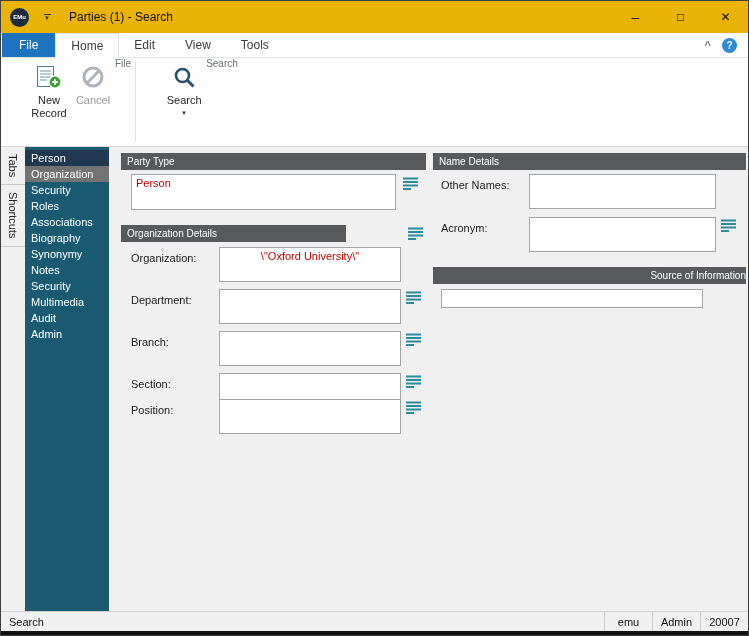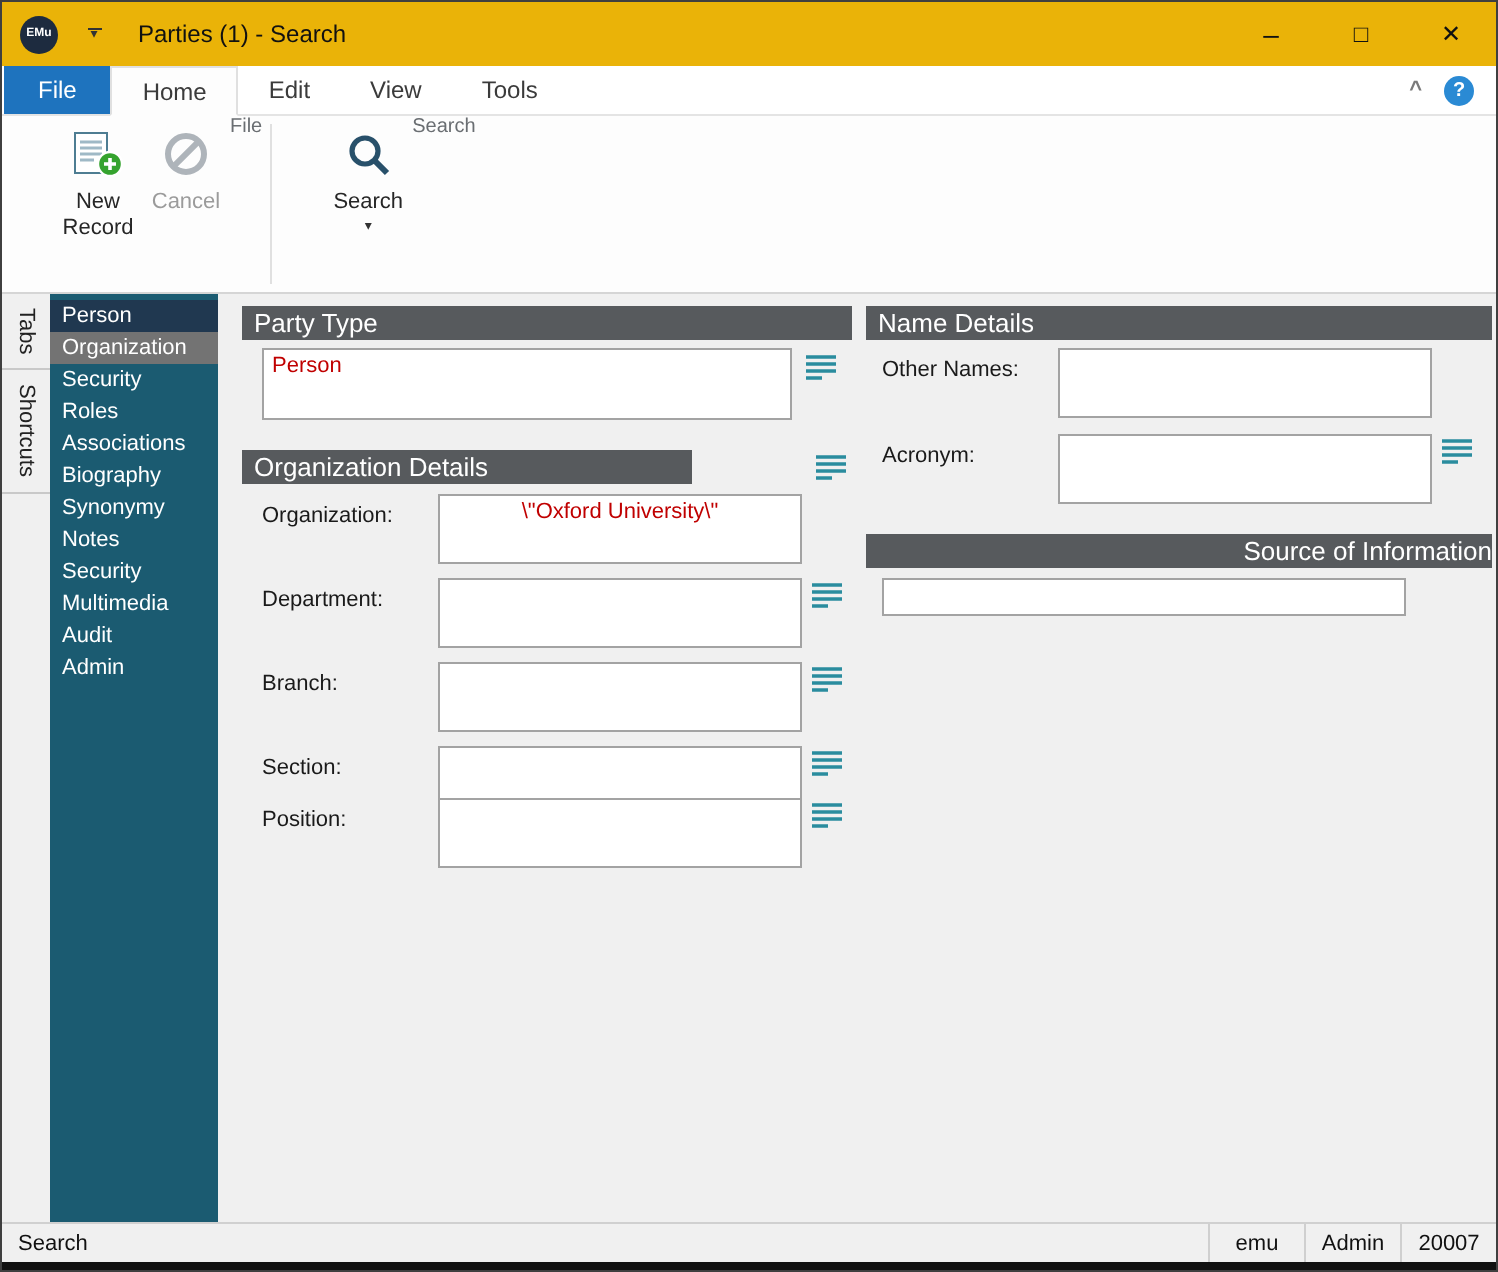--- a/index.html
+++ b/index.html
@@ -59,21 +59,21 @@
   .tabstrip { width: 24px; background: #f0f0f0; display: flex; flex-direction: column; align-items: center; }
   .vsec { width: 100%; display: flex; justify-content: center; padding: 7px 0; border-top: 1px solid #c9c9c9; }
   .vsec:first-child { border-top: none; }
   .vsec.last { border-bottom: 1px solid #c9c9c9; }
   .vlabel { writing-mode: vertical-rl; font-size: 11px; color: #222; }
   .sidebar { width: 84px; background: #1b5b71; padding-top: 3px; }
   .snav-item { height: 16px; line-height: 16px; padding-left: 6px; color: #fff; font-size: 11px; white-space: nowrap; overflow: hidden; }
   .snav-item.current { background: #203850; }
   .snav-item.selected { background: #737373; }
   .content { flex: 1; position: relative; background: #f0f0f0; overflow: hidden; }
-  .sec-header { position: absolute; height: 17px; line-height: 17px; background: #575a5d; color: #fff; padding-left: 6px; font-size: 13px; }
+  .sec-header { position: absolute; height: 17px; line-height: 17px; background: #575a5d; color: #fff; padding-left: 6px; font-size: 10px; }
   #hdr-party  { left: 12px;  top: 6px;   width: 305px; }
   #hdr-org    { left: 12px;  top: 78px;  width: 225px; }
   #hdr-name   { left: 324px; top: 6px;   width: 313px; }
   #hdr-source { left: 324px; top: 120px; width: 313px; text-align: right; }
   .tbox {
     position: absolute; background: #fff; border: 1px solid #a3a3a3;
     font-size: 11px; padding: 2px 4px; color: #c00000; white-space: pre; overflow: hidden;
   }
   #party-box { left: 22px; top: 27px; width: 265px; height: 36px; }
   .lookup { position: absolute; width: 15px; height: 13px; }

